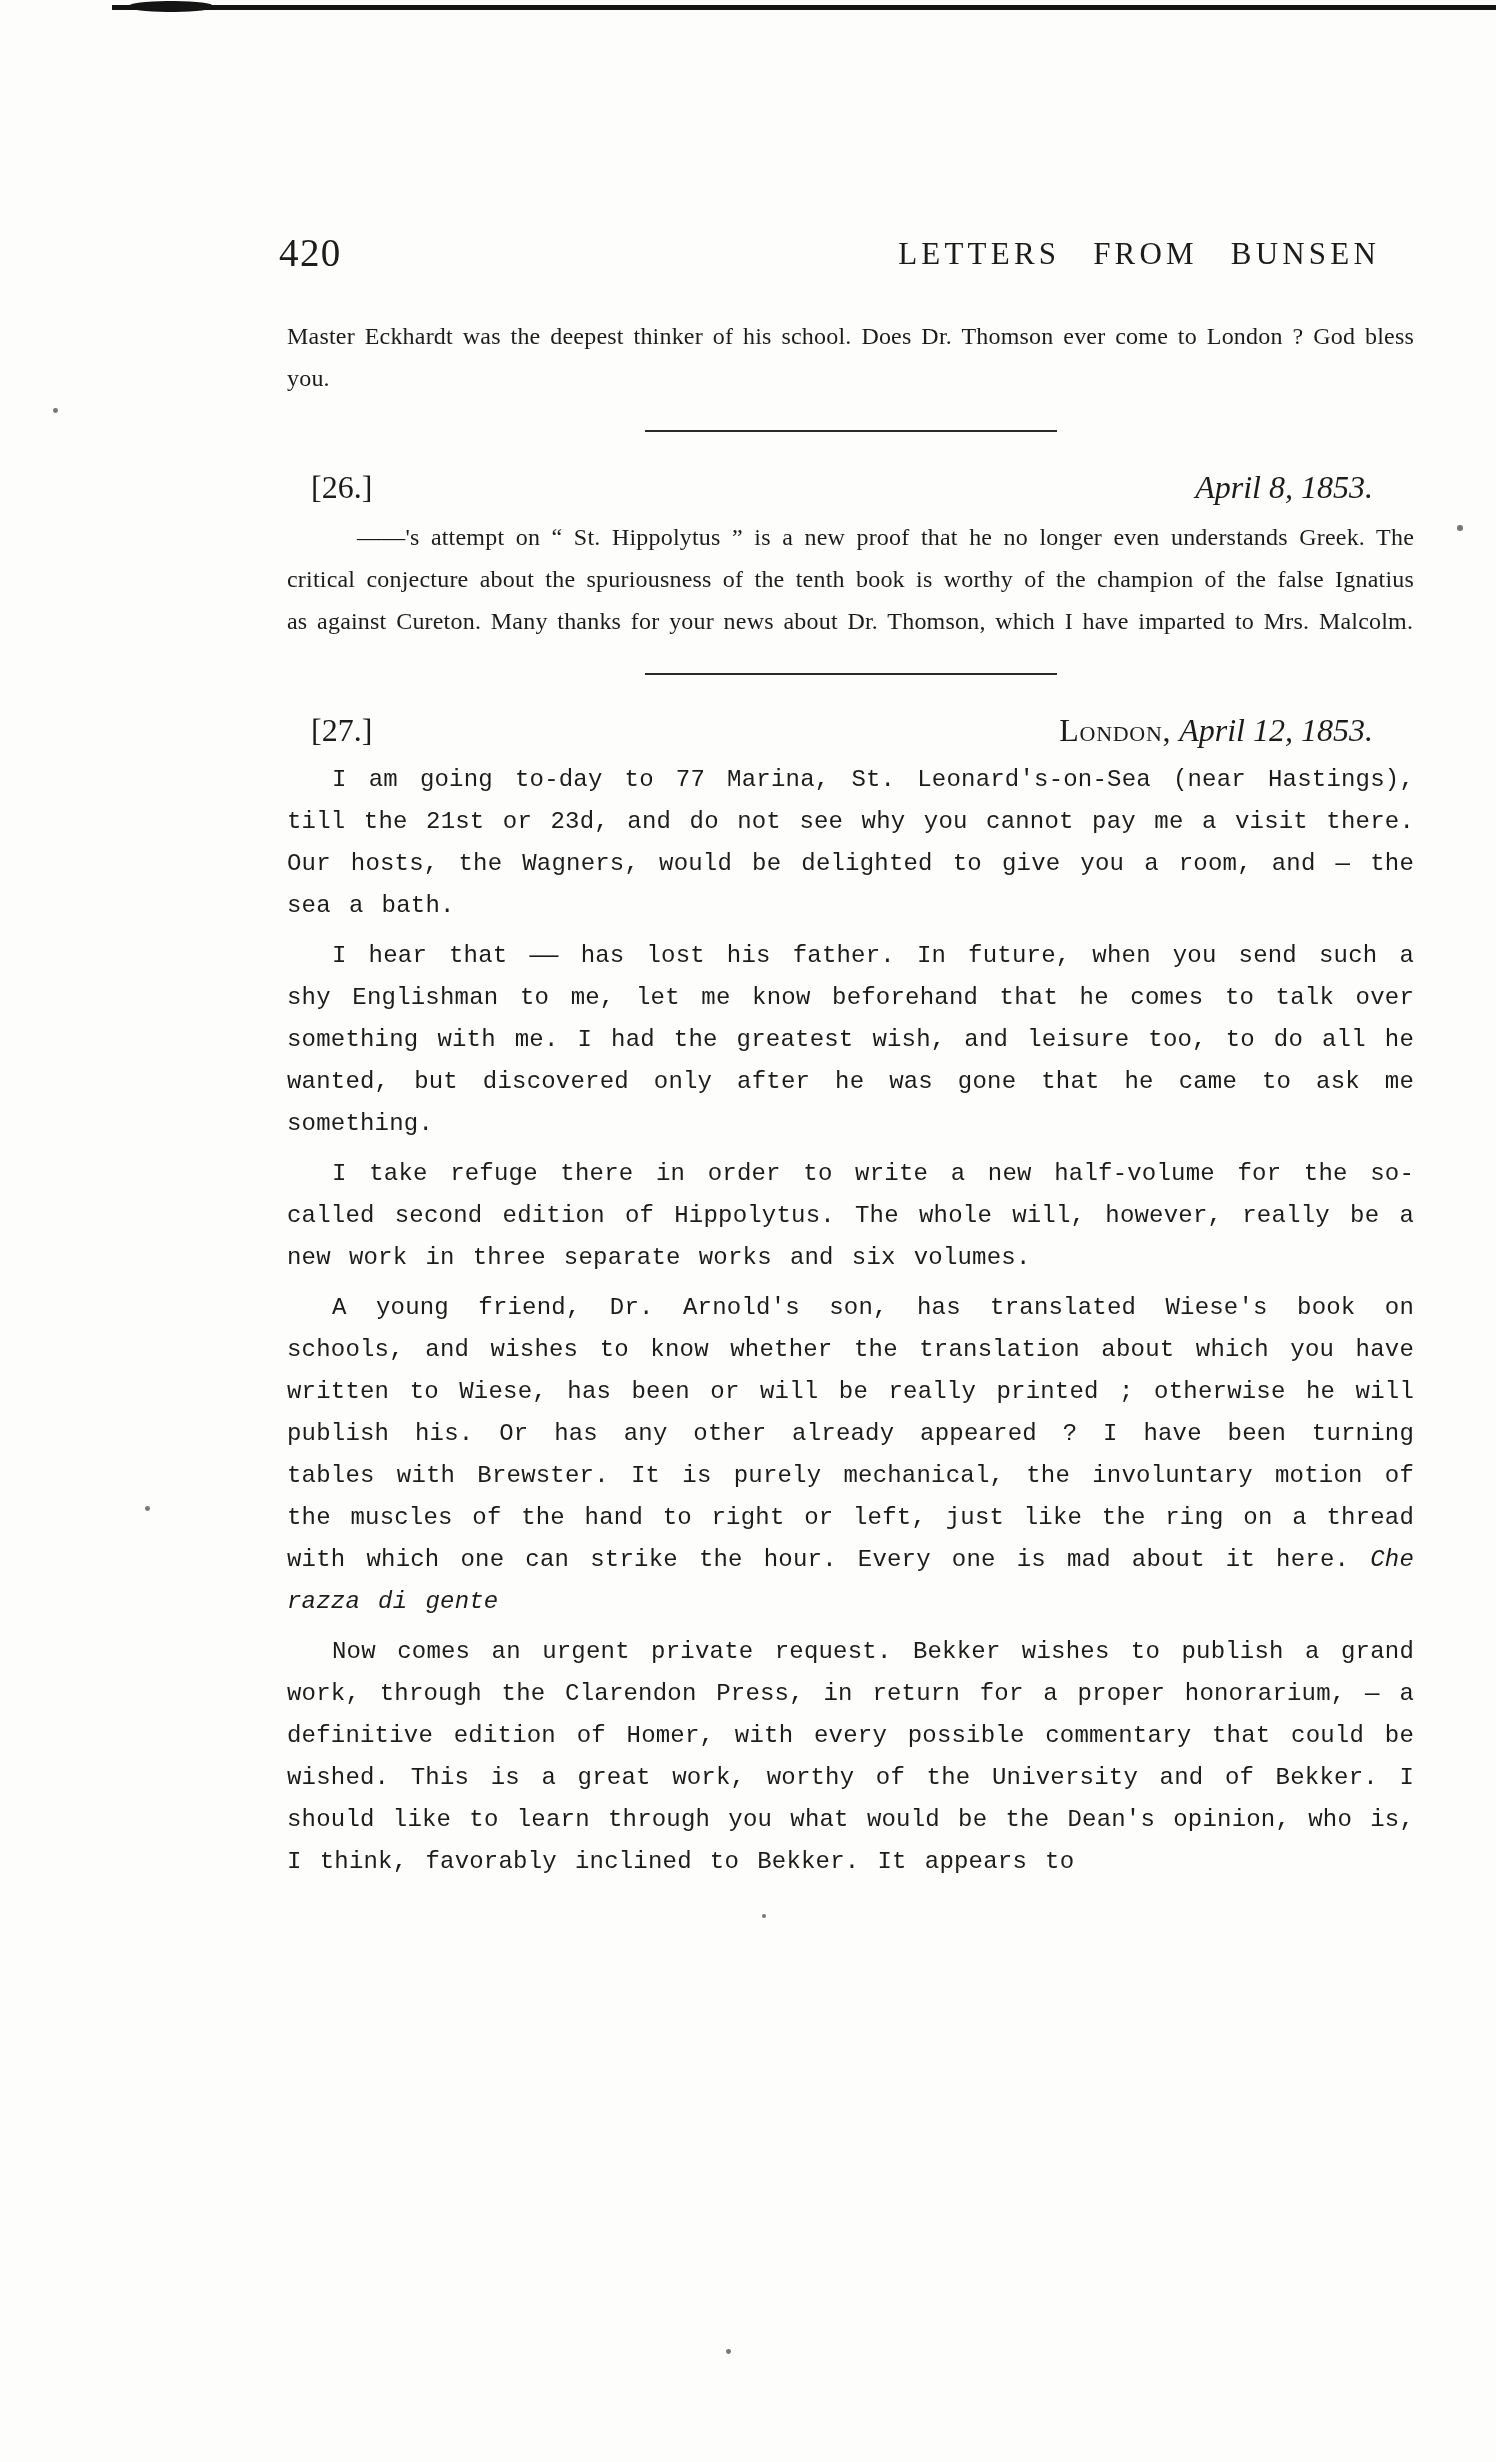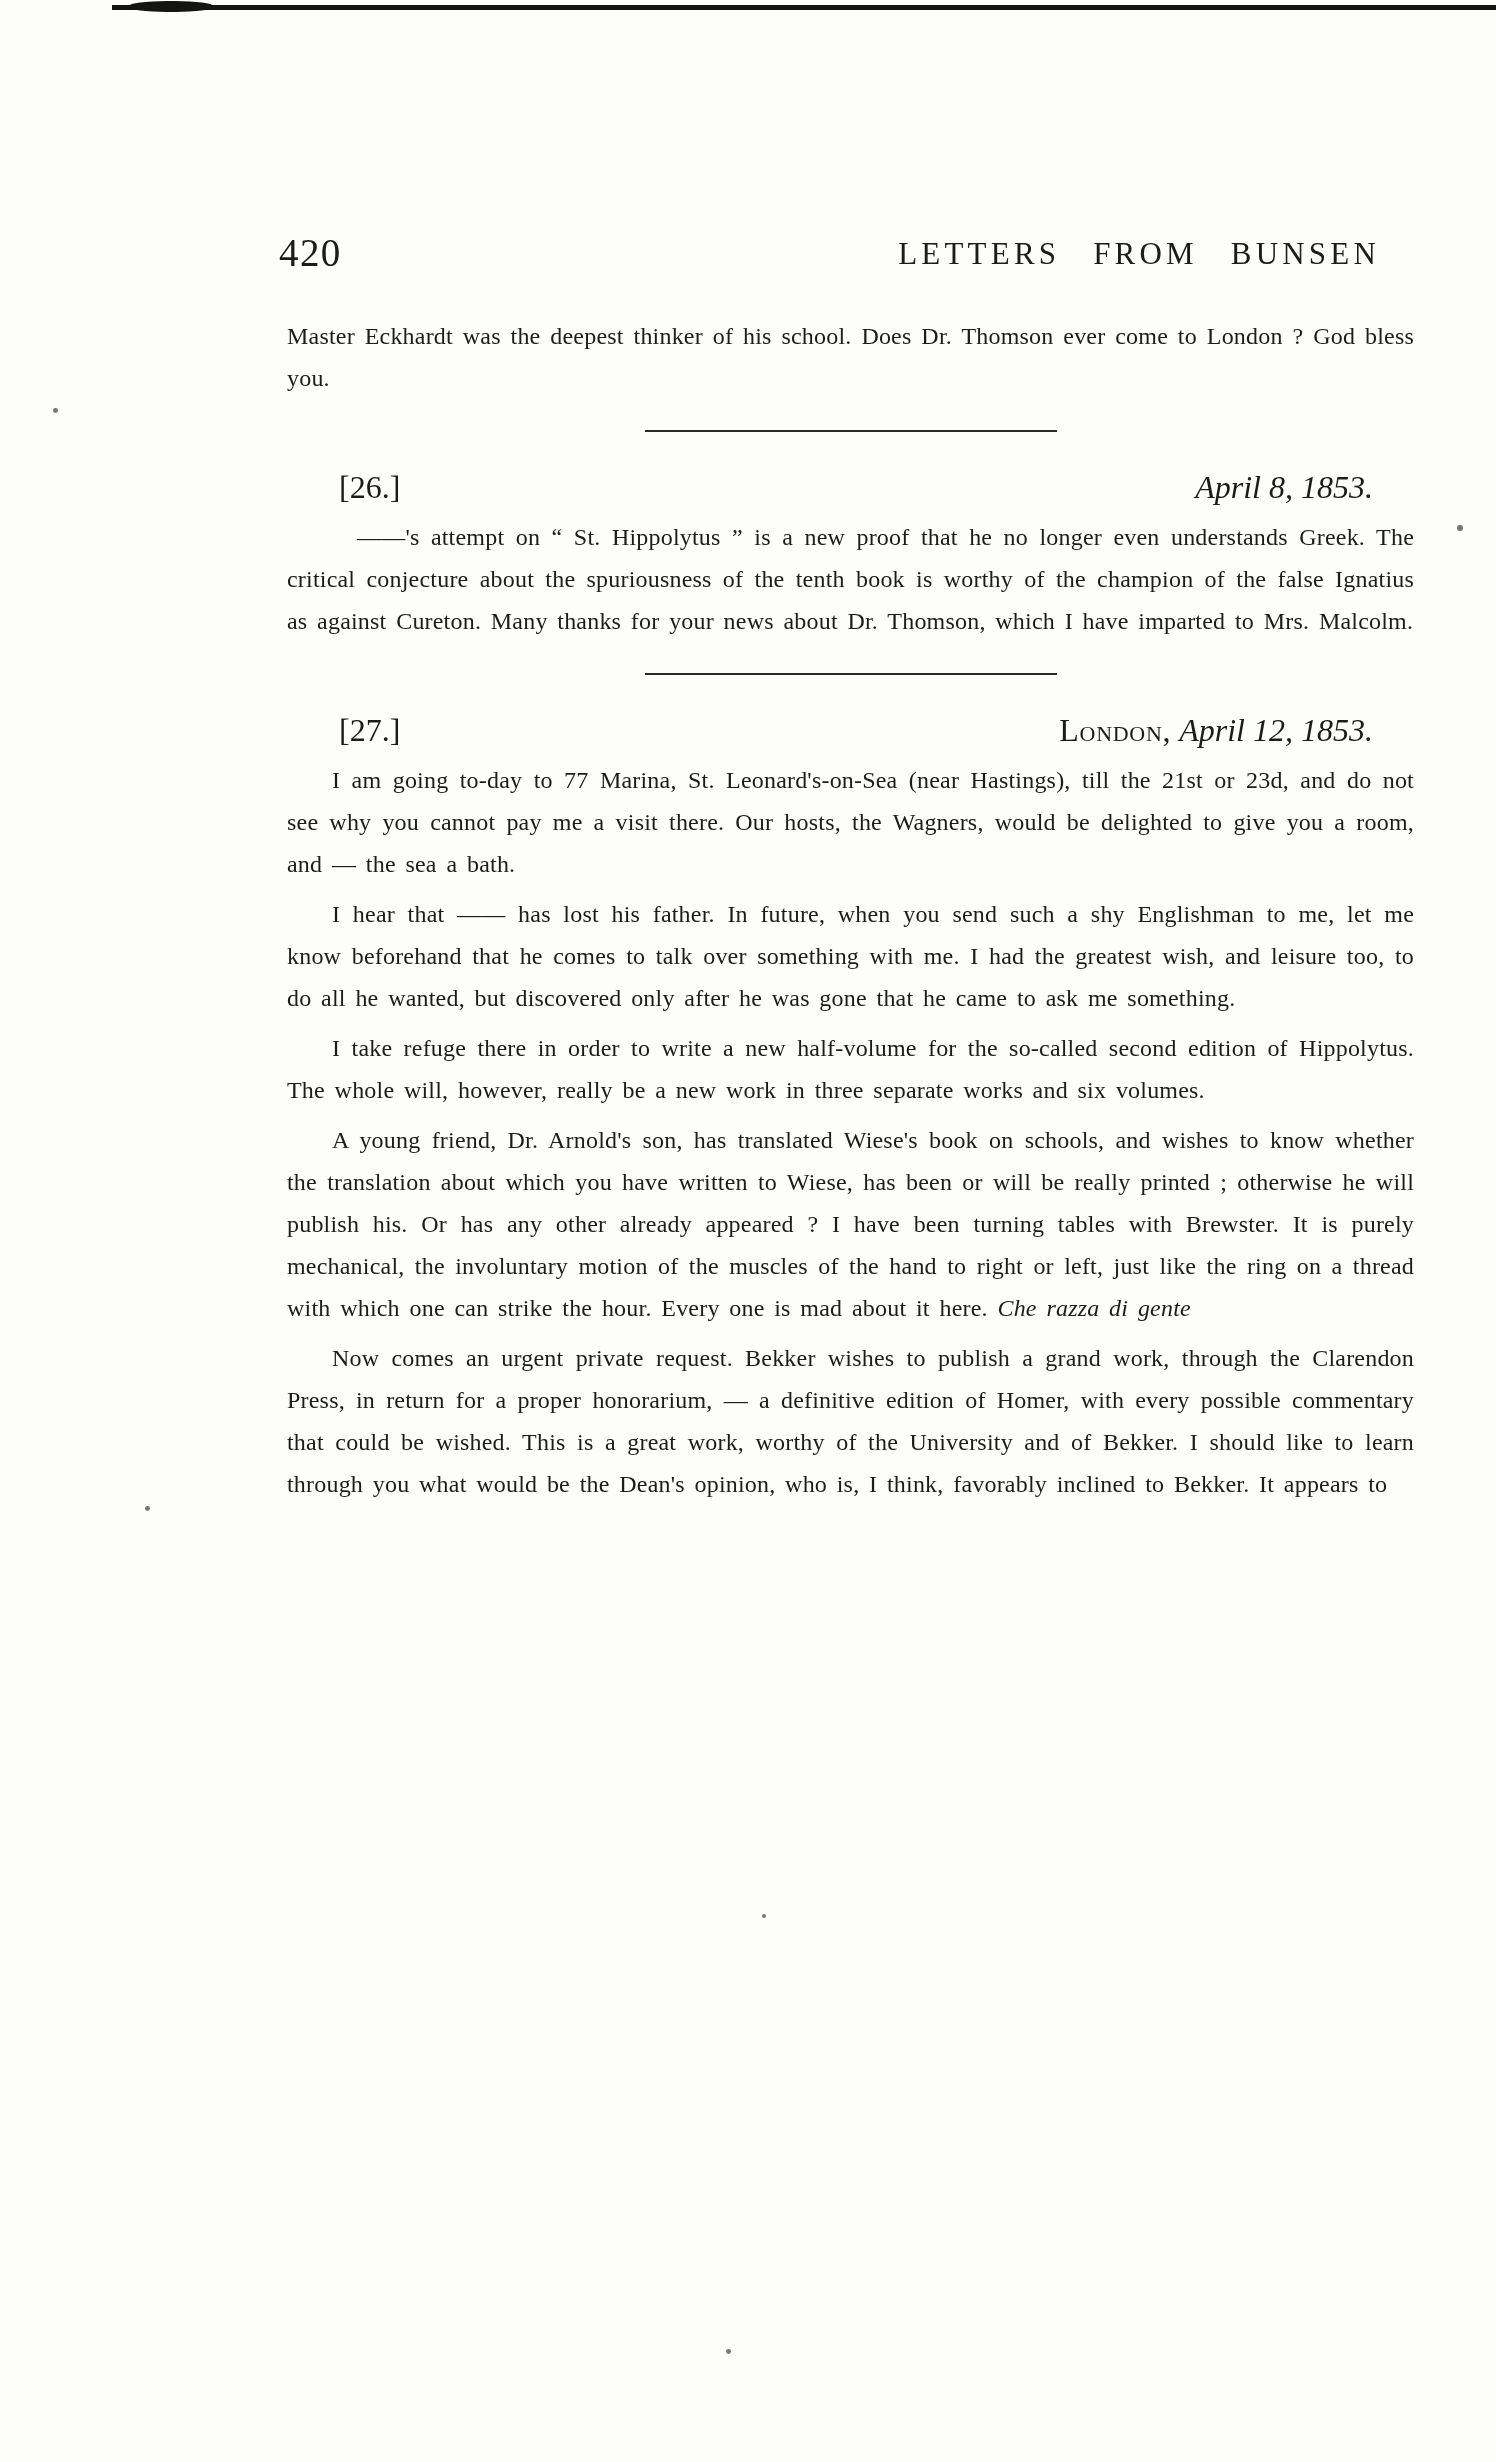--- a/index.html
+++ b/index.html
@@ -67,39 +67,39 @@
   }
   .para {
     margin: 8px;
     font-size: 24px;
     line-height: 42px;
     text-align: justify;
     word-spacing: 3.5px;
     letter-spacing: 0.2px;
   }
   .no-indent { text-indent: 0; }
-  .indent { text-indent: 45px; }
+  .indent { text-indent: 45px; font-family: Liberation Mono, monospace; }
   .indent-lg { text-indent: 70px; }
   .rule {
     width: 412px;
     height: 0;
     border-top: 2.1px solid #2a2a2a;
     margin: 31px auto 34px auto;
   }
   .letter-head {
     display: flex;
     justify-content: space-between;
     align-items: baseline;
     font-size: 32px;
     line-height: 42px;
     padding-right: 49px;
     margin-bottom: 2.8px;
   }
   .letter-label {
-    margin-left: 60px;
+    margin-left: 32px;
   }
   .letter-date .it, .it {
     font-style: italic;
   }
   .sc {
     font-variant: small-caps;
     letter-spacing: 0.7px;
   }
   .letter-body p + p {
     margin-top: 0;

